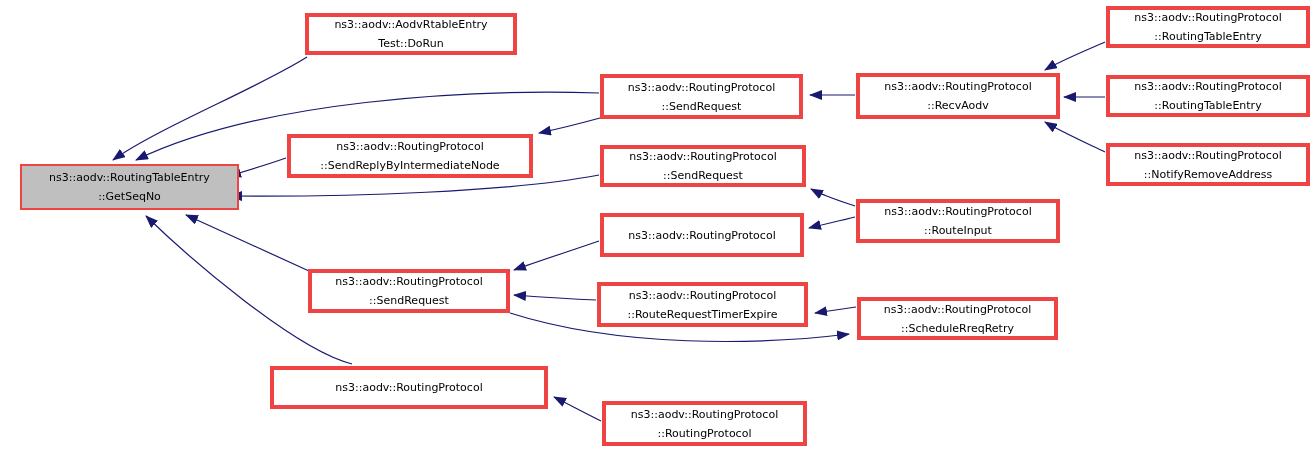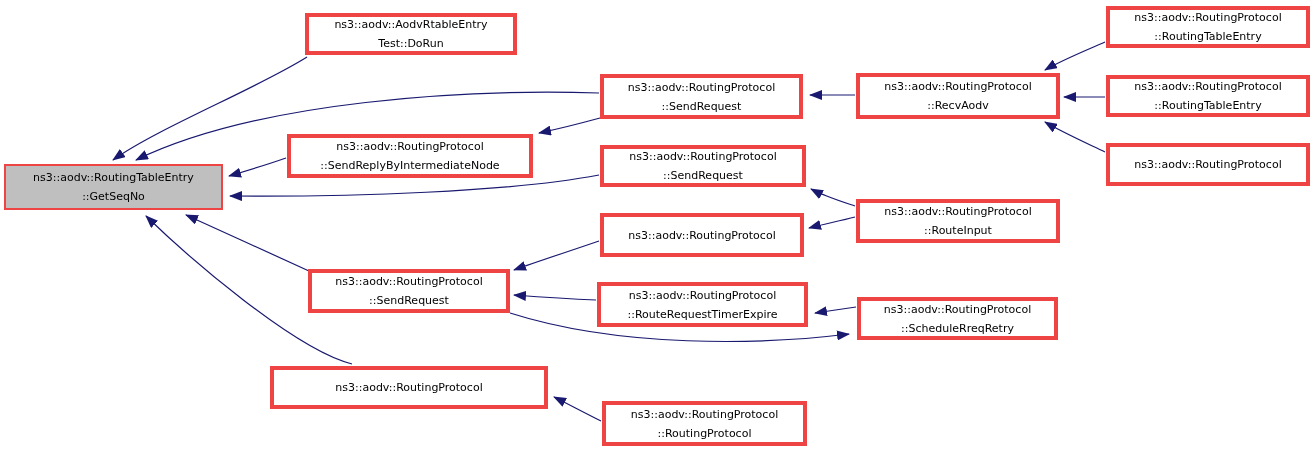--- a/index.html
+++ b/index.html
@@ -8,21 +8,21 @@
     font-family:"DejaVu Sans","Liberation Sans",sans-serif;overflow:hidden;
   }
   svg.edge-layer{position:absolute;left:0;top:0;width:1315px;height:453px;}
   .edge{fill:none;stroke:#191970;stroke-width:1.2px;}
   .node{
     position:absolute;box-sizing:border-box;background:#ffffff;border:4px solid #ef4444;
     display:flex;flex-direction:column;justify-content:center;
     font-size:11px;line-height:19px;color:#000000;text-align:center;white-space:nowrap;
     cursor:pointer;z-index:2;
   }
-  .node.highlight{background:#bfbfbf;border-width:2px;}
+  .node.highlight{background:#bfbfbf;border-width:2px;margin-left:16px;}
   .node span{display:block;}
 </style>
 </head>
 <body>
 
 <div class="canvas">
 
   <svg class="edge-layer" viewBox="0 0 1315 453">
     <defs>
       <marker id="arrow" viewBox="0 0 13 10" refX="12" refY="5" markerWidth="13" markerHeight="10" orient="auto" markerUnits="userSpaceOnUse">
@@ -74,20 +74,21 @@
     <span>::RoutingTableEntry</span>
   </div>
 
   <div class="node" style="left:1106px;top:75px;width:204px;height:42px;">
     <span>ns3::aodv::RoutingProtocol</span>
     <span>::RoutingTableEntry</span>
   </div>
 
   <div class="node" style="left:1106px;top:143px;width:204px;height:43px;">
     <span>ns3::aodv::RoutingProtocol</span>
+    <span>::NotifyRemoveAddress</span>
   </div>
 
   <div class="node" style="left:287px;top:134px;width:246px;height:44px;">
     <span>ns3::aodv::RoutingProtocol</span>
     <span>::SendReplyByIntermediateNode</span>
   </div>
 
   <div class="node" style="left:600px;top:145px;width:206px;height:42px;">
     <span>ns3::aodv::RoutingProtocol</span>
     <span>::SendRequest</span>

